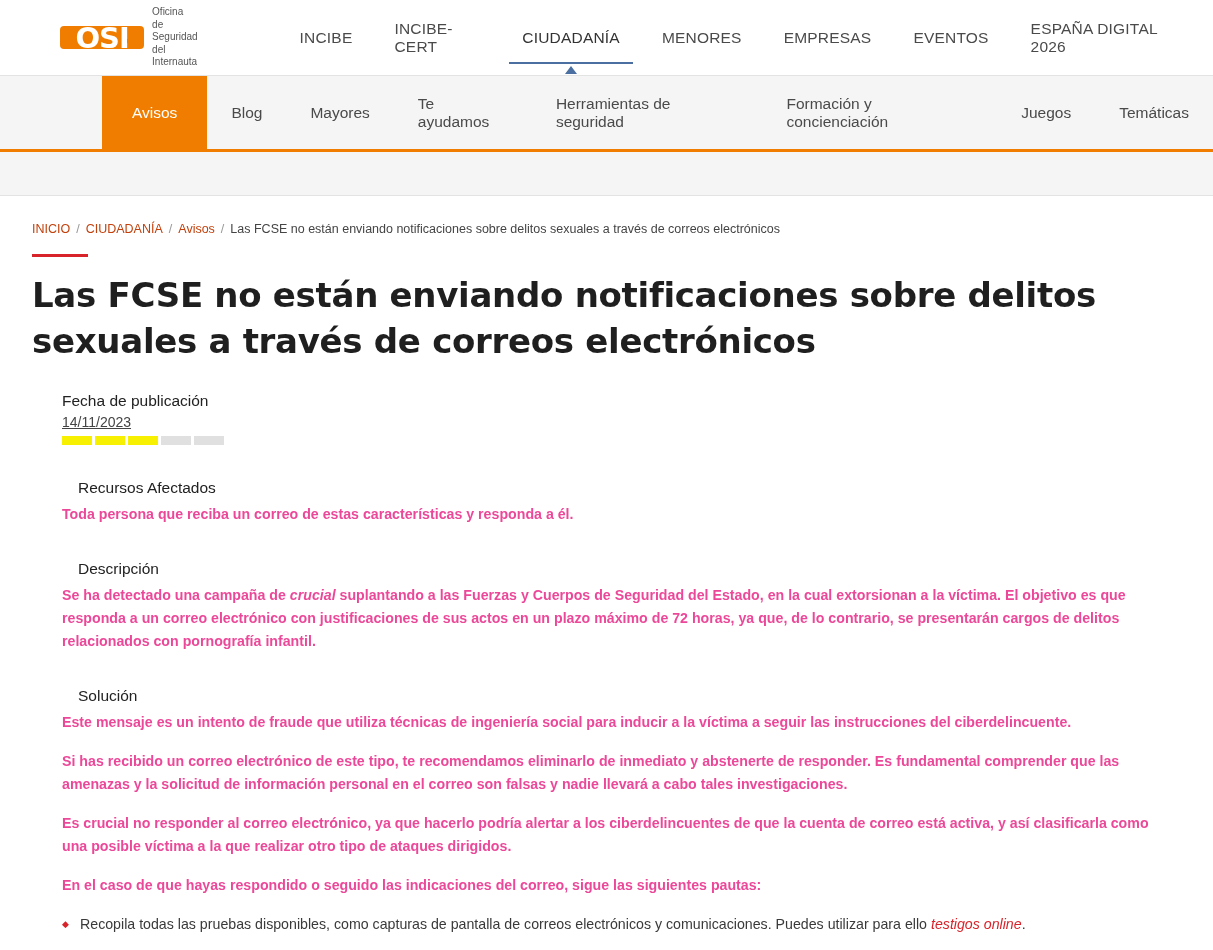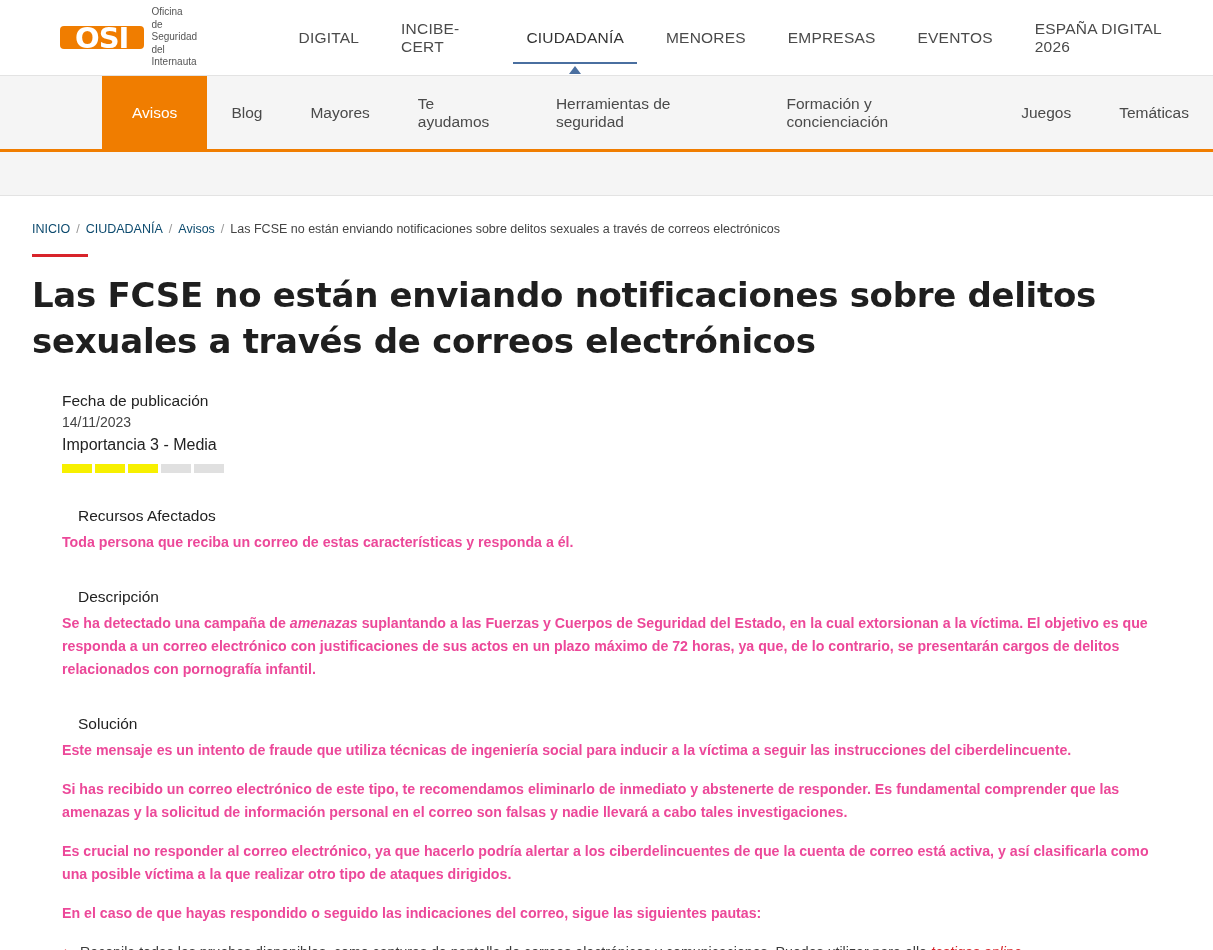--- a/index.html
+++ b/index.html
@@ -136,21 +136,21 @@
   .breadcrumb {
     padding: 26px 0 0 0;
     font-size: 12.5px;
     color: #444;
     display: flex;
     align-items: center;
     gap: 6px;
     flex-wrap: wrap;
   }
   .breadcrumb a {
-    color: #0c4a6e;
+    color: #c2410c;
     text-decoration: none;
     font-size: 12.5px;
   }
   .breadcrumb a.upper { text-transform: uppercase; }
   .breadcrumb .sep { color: #999; }
   .breadcrumb .cur { color: #444; }
 
   .title-rule {
     width: 56px;
     height: 3px;
@@ -173,20 +173,21 @@
   .meta h3 {
     font-size: 15.5px;
     font-weight: normal;
     color: #222;
     margin: 0 0 4px 0;
   }
   .meta .date {
     font-size: 14px;
     color: #444;
     margin: 0 0 6px 0;
+    text-decoration: underline;
   }
   .meta .importance {
     font-size: 16px;
     color: #222;
     margin: 0 0 10px 0;
   }
   .bars {
     display: flex;
     gap: 3px;
   }
@@ -250,21 +251,21 @@
 <div class="topbar">
   <div class="logo-wrap">
     <div class="logo-mark">OSI</div>
     <div class="logo-text">
       <div>Oficina</div>
       <div>de Seguridad</div>
       <div>del Internauta</div>
     </div>
   </div>
   <nav class="topnav">
-    <a href="#">DIGITAL</a>
+    <a href="#">INCIBE</a>
     <a href="#">INCIBE-CERT</a>
     <a href="#" class="active">CIUDADANÍA</a>
     <a href="#">MENORES</a>
     <a href="#">EMPRESAS</a>
     <a href="#">EVENTOS</a>
     <a href="#">ESPAÑA DIGITAL 2026</a>
   </nav>
 </div>
 
 <nav class="subnav">
@@ -292,39 +293,38 @@
     <span class="cur">Las FCSE no están enviando notificaciones sobre delitos sexuales a través de correos electrónicos</span>
   </div>
 
   <div class="title-rule"></div>
 
   <h1 class="page-title">Las FCSE no están enviando notificaciones sobre delitos sexuales a través de correos electrónicos</h1>
 
   <div class="meta">
     <h3>Fecha de publicación</h3>
     <div class="date">14/11/2023</div>
-    <div class="importance">Importancia 3 - Media</div>
     <div class="bars">
       <span class="bar on"></span>
       <span class="bar on"></span>
       <span class="bar on"></span>
       <span class="bar"></span>
       <span class="bar"></span>
     </div>
   </div>
 
   <section class="section">
     <h2>Recursos Afectados</h2>
     <p>Toda persona que reciba un correo de estas características y responda a él.</p>
   </section>
 
   <section class="section">
     <h2>Descripción</h2>
     <p>
-      <span>Se ha detectado una campaña de </span><em>amenazas</em><span> suplantando a las Fuerzas y Cuerpos de Seguridad del Estado, en la cual extorsionan a la víctima. El objetivo es que responda a un correo electrónico con justificaciones de sus actos en un plazo máximo de 72 horas, ya que, de lo contrario, se presentarán cargos de delitos relacionados con pornografía infantil.</span>
+      <span>Se ha detectado una campaña de </span><em>crucial</em><span> suplantando a las Fuerzas y Cuerpos de Seguridad del Estado, en la cual extorsionan a la víctima. El objetivo es que responda a un correo electrónico con justificaciones de sus actos en un plazo máximo de 72 horas, ya que, de lo contrario, se presentarán cargos de delitos relacionados con pornografía infantil.</span>
     </p>
   </section>
 
   <section class="section">
     <h2>Solución</h2>
     <p>Este mensaje es un intento de fraude que utiliza técnicas de ingeniería social para inducir a la víctima a seguir las instrucciones del ciberdelincuente.</p>
     <p>Si has recibido un correo electrónico de este tipo, te recomendamos eliminarlo de inmediato y abstenerte de responder. Es fundamental comprender que las amenazas y la solicitud de información personal en el correo son falsas y nadie llevará a cabo tales investigaciones.</p>
     <p>Es crucial no responder al correo electrónico, ya que hacerlo podría alertar a los ciberdelincuentes de que la cuenta de correo está activa, y así clasificarla como una posible víctima a la que realizar otro tipo de ataques dirigidos.</p>
     <p>En el caso de que hayas respondido o seguido las indicaciones del correo, sigue las siguientes pautas:</p>
 

